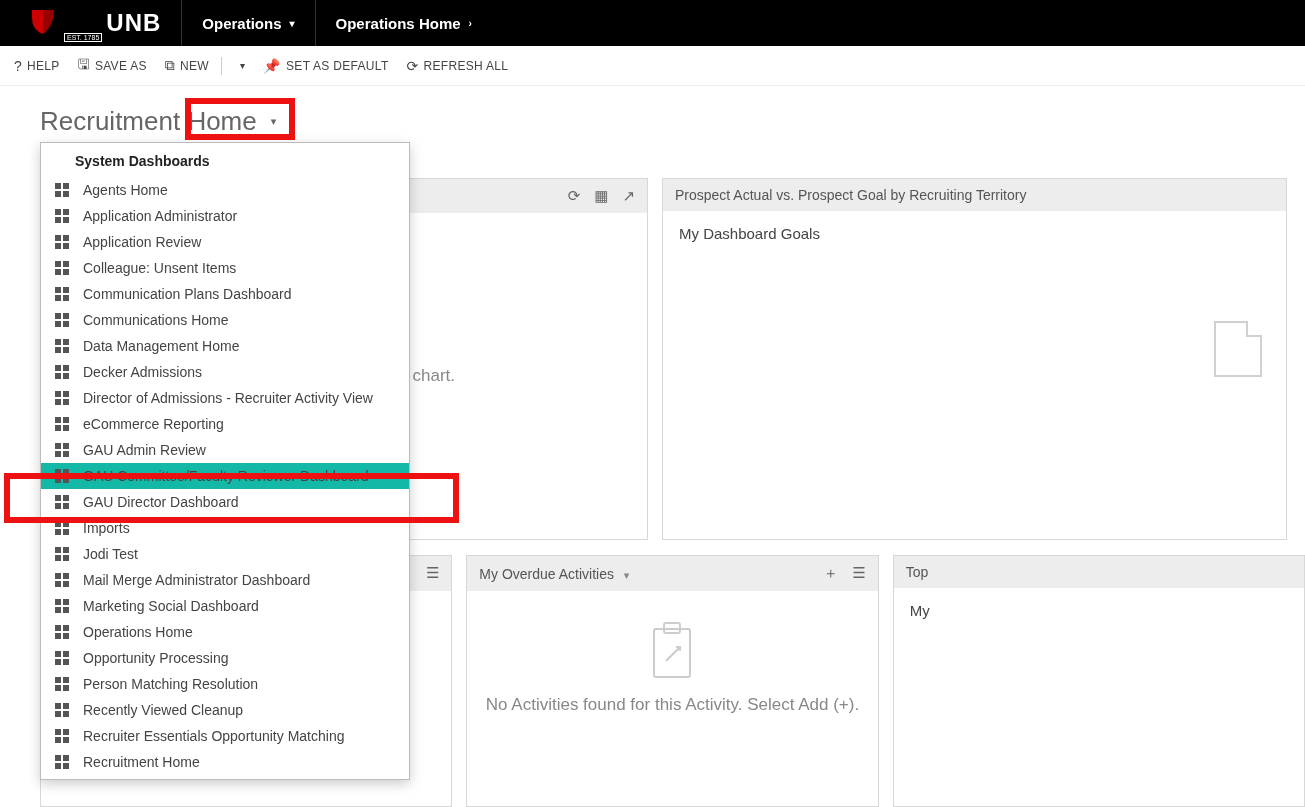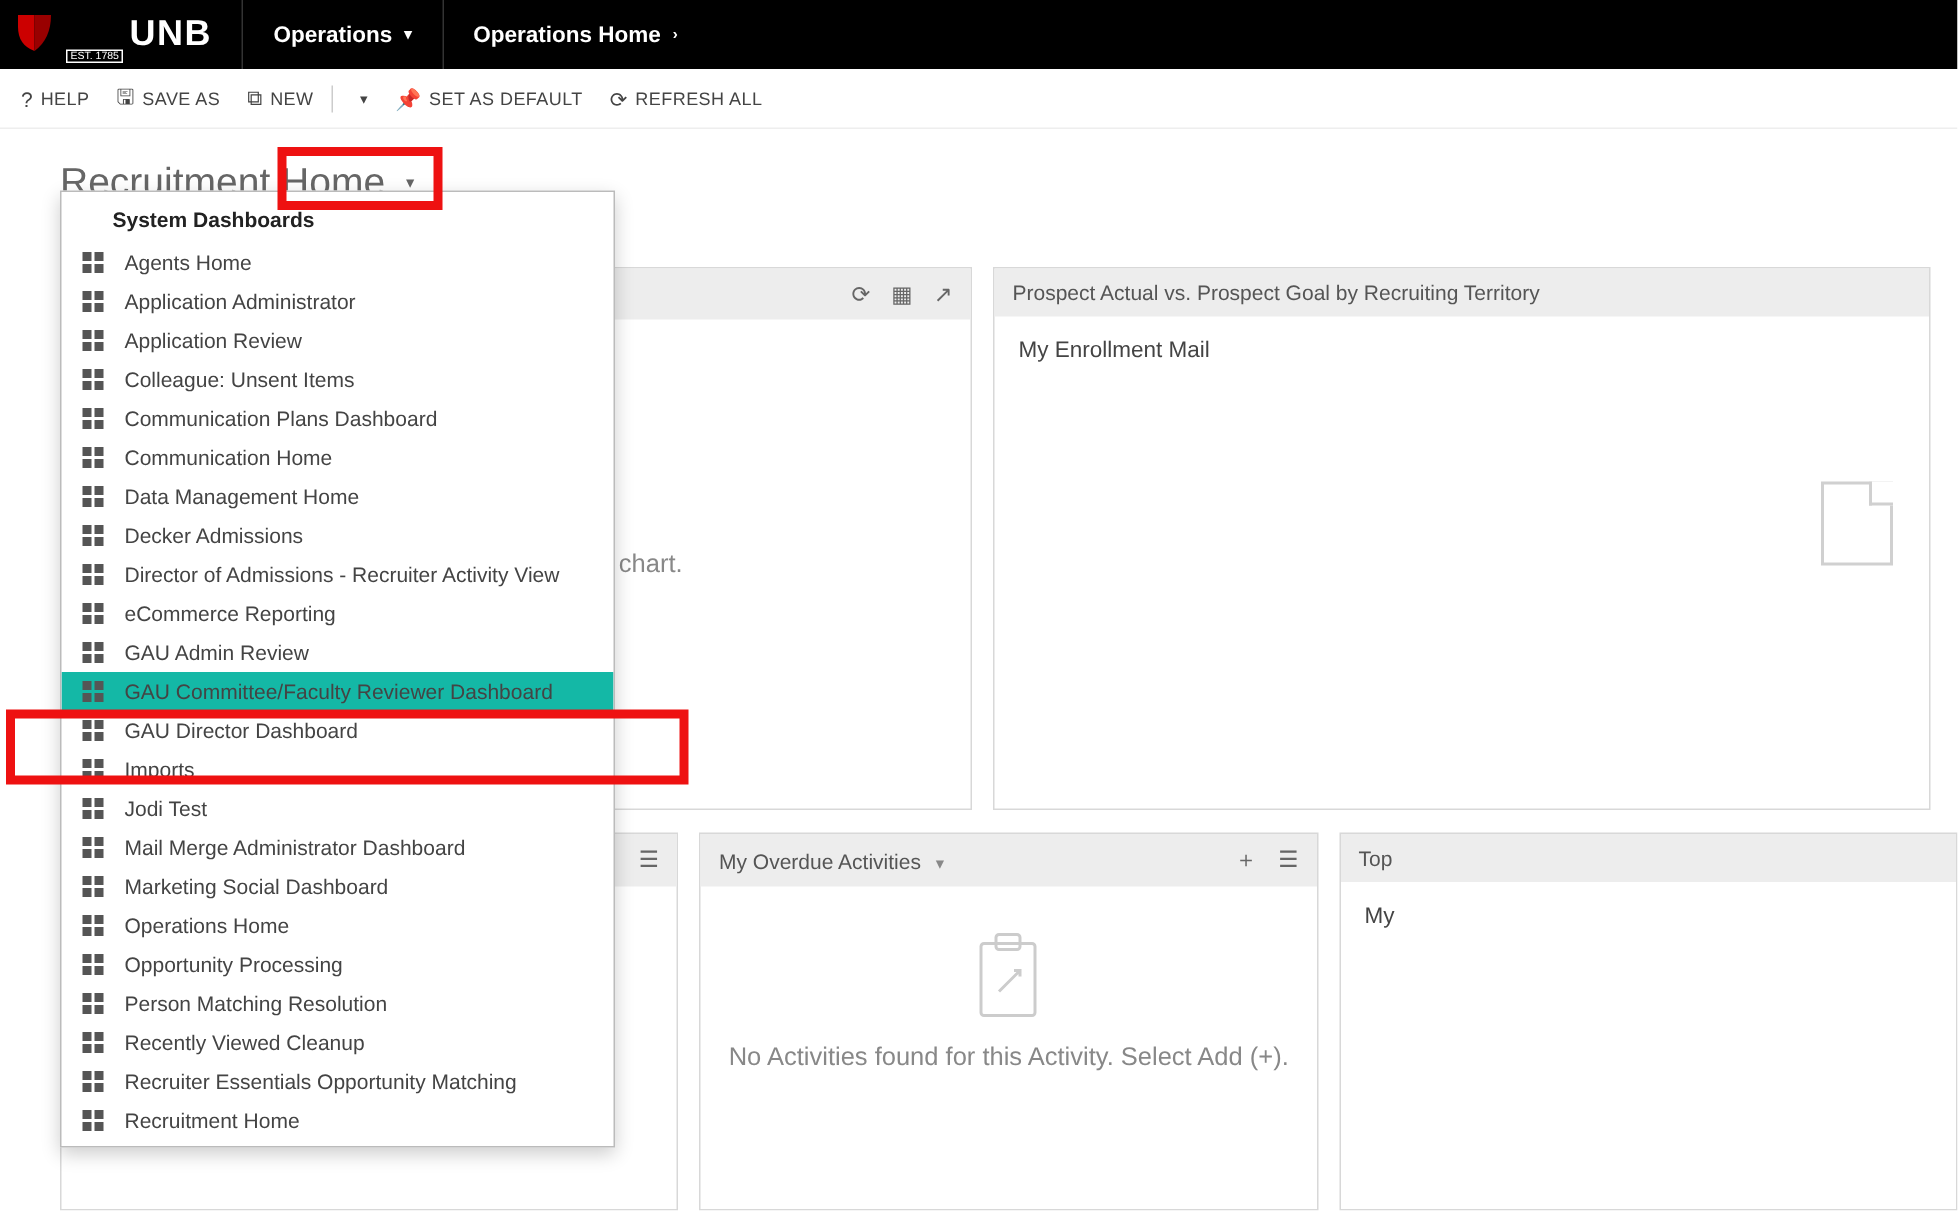--- a/index.html
+++ b/index.html
@@ -1,20 +1,20 @@
 <!DOCTYPE html>
 <html><head>
 <meta charset="utf-8">
 <style>
 * { margin: 0; padding: 0; box-sizing: border-box; font-family: "Segoe UI", Arial, sans-serif; }
 body { background: #fff; color: #333; overflow: hidden; width: 1305px; height: 807px; position: relative; }
 
 
 .topbar { background: #000; height: 46px; display: flex; align-items: center; color: #fff; }
-.logo { display: flex; align-items: center; padding: 0 20px 0 8px; height: 100%; }
+.logo { display: flex; align-items: center; padding: 0 20px 0 28px; height: 100%; }
 .logo-mark { width: 30px; height: 30px; position: relative; margin-right: 6px; }
 .logo-mark svg { width: 100%; height: 100%; }
 .logo-text { font-weight: 800; font-size: 24px; letter-spacing: 1px; line-height: 1; }
 .logo-est { font-size: 7px; color: #fff; border: 1px solid #fff; padding: 0 2px; margin-right: 4px; align-self: flex-end; margin-bottom: 4px; }
 .vbar { width: 1px; height: 46px; background: #333; }
 .topnav-item { padding: 0 20px; height: 54px; display: flex; align-items: center; gap: 8px; font-size: 15px; cursor: pointer; font-weight: bold; }
 .chev { font-size: 10px; }
 
 
 .toolbar { height: 40px; display: flex; align-items: center; padding: 0 14px; gap: 18px; font-size: 12px; color: #444; border-bottom: 1px solid #eee; }
@@ -22,21 +22,21 @@
 .tool .icn { font-size: 14px; }
 .split { width:1px; height:18px; background:#ccc; margin-left:-6px; }
 
 
 .page-title-row { padding: 20px 0 10px 40px; display: flex; align-items: center; gap: 10px; }
 .page-title { font-size: 26px; font-weight: 300; color: #666; }
 .title-chev { font-size: 11px; color: #666; cursor: pointer; padding: 4px; }
 .red-box-title { position: absolute; left: 185px; top: 98px; width: 110px; height: 42px; border: 6px solid #e11; pointer-events: none; z-index: 200; }
 
 
-.dd { position: absolute; left: 40px; top: 127px; width: 370px; max-height: 660px; background: #fff; border: 1px solid #bbb; box-shadow: 0 4px 12px rgba(0,0,0,.2); z-index: 100; overflow-y: auto; font-size: 14px; padding-bottom: 4px; }
+.dd { position: absolute; left: 40px; top: 142px; width: 370px; max-height: 660px; background: #fff; border: 1px solid #bbb; box-shadow: 0 4px 12px rgba(0,0,0,.2); z-index: 100; overflow-y: auto; font-size: 14px; padding-bottom: 4px; }
 .dd-header { font-weight: 700; padding: 10px 14px 8px 34px; color: #222; font-size: 14px; }
 .dd-item { padding: 5px 14px 5px 14px; display: flex; align-items: center; gap: 14px; cursor: pointer; color: #444; }
 .dd-item.hovered { background: #14b8a6; }
 .dd-icn { width: 14px; height: 14px; position: relative; flex: none; }
 .dd-icn::before, .dd-icn::after { content:""; position:absolute; background:#555; }
 .dd-icn::before { width:6px; height:6px; left:0; top:0; box-shadow: 8px 0 #555, 0 8px #555; }
 .dd-icn::after { width:6px; height:6px; left:8px; top:8px; }
 
 .red-box-item { position: absolute; left: 4px; top: 473px; width: 455px; height: 50px; border: 6px solid #e11; pointer-events: none; z-index: 200; }
 
@@ -147,21 +147,21 @@
     <div class="dd-item">
       <span class="dd-icn"></span>
       <span>Colleague: Unsent Items</span>
     </div>
     <div class="dd-item">
       <span class="dd-icn"></span>
       <span>Communication Plans Dashboard</span>
     </div>
     <div class="dd-item">
       <span class="dd-icn"></span>
-      <span>Communication Home</span>
+      <span>Communications Home</span>
     </div>
     <div class="dd-item">
       <span class="dd-icn"></span>
       <span>Data Management Home</span>
     </div>
     <div class="dd-item">
       <span class="dd-icn"></span>
       <span>Decker Admissions</span>
     </div>
     <div class="dd-item">
@@ -240,21 +240,21 @@
       </div>
       <div class="panel-body panel-empty">
         <span>te a Funnel Information chart.</span>
       </div>
     </div>
     <div class="panel" style="flex:1; height:362px;">
       <div class="panel-hd">
         <span>Prospect Actual vs. Prospect Goal by Recruiting Territory</span>
       </div>
       <div class="panel-body">
-        <div class="panel-sub">My Enrollment Mail</div>
+        <div class="panel-sub">My Dashboard Goals</div>
         <div class="panel-placeholder-icon"></div>
       </div>
     </div>
   </div>
 </div>
 
 <div class="row2">
   <div class="panel w1" style="height:252px;">
     <div class="panel-hd">
       <span></span>

